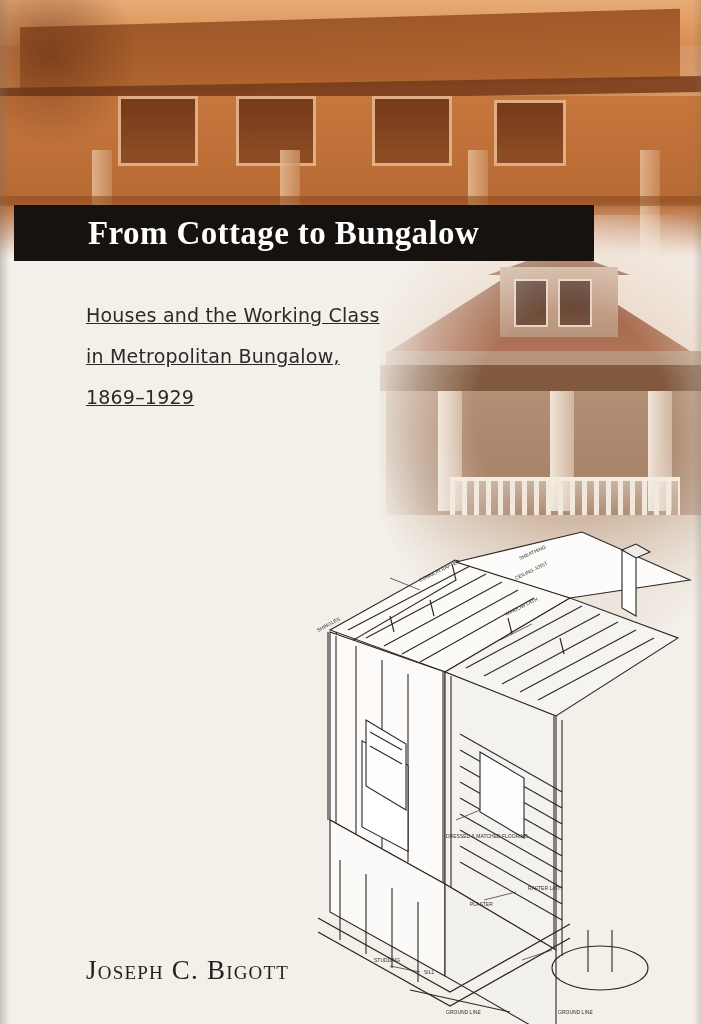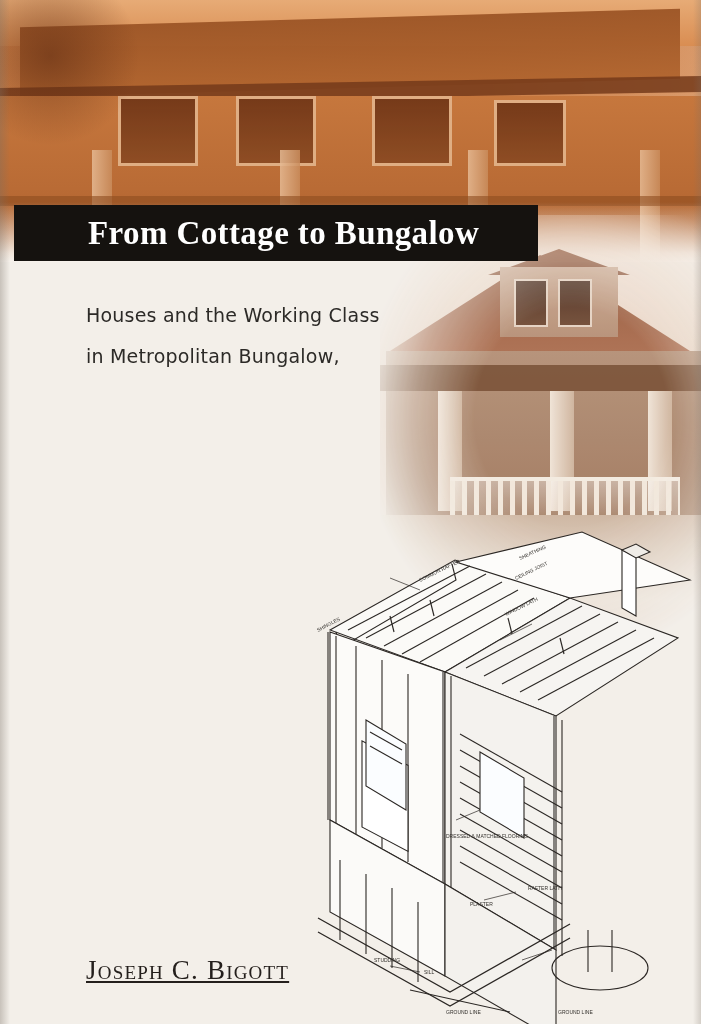--- a/index.html
+++ b/index.html
@@ -148,21 +148,21 @@
   }
   .right-photo .rp-ground {
     position: absolute; left: 0; top: 300px; width: 330px; height: 120px;
     background: linear-gradient(180deg,#cdb49f 0%, #e7dacd 70%, rgba(246,242,236,0) 100%);
   }
 
   
   .title-bar {
     position: absolute;
     left: 14px; top: 205px;
-    width: 524px; height: 56px;
+    width: 580px; height: 56px;
     background: #15120f;
     display: flex;
     align-items: center;
   }
   .title-bar .title {
     color: #ffffff;
     font-size: 33px;
     font-weight: bold;
     letter-spacing: .4px;
     padding-left: 74px;
@@ -173,34 +173,33 @@
   .subtitle {
     position: absolute;
     left: 86px; top: 295px;
     width: 380px;
     font-family: "DejaVu Sans", sans-serif;
     color: #2c2a27;
     font-size: 19px;
     line-height: 41px;
     letter-spacing: .2px;
   }
-  .subtitle .line { display: block; white-space: nowrap; }
+  .subtitle .line { display: block; white-space: nowrap; text-decoration: underline; }
 
   
   .author {
     position: absolute;
     left: 86px; top: 955px;
     font-family: "Liberation Serif", serif;
     color: #241f1c;
     font-size: 27px;
     letter-spacing: 1.2px;
   }
   .author .small-caps {
     font-variant: small-caps;
-    text-decoration: underline;
   }
 
   
   .drawing {
     position: absolute;
     left: 270px; top: 520px;
     width: 431px; height: 504px;
   }
   .drawing svg { display: block; }
 
@@ -357,20 +356,21 @@
     </svg>
   </div>
 
   <div class="title-bar">
     <span class="title">From Cottage to Bungalow</span>
   </div>
 
   <div class="subtitle">
     <span class="line">Houses and the Working Class</span>
     <span class="line">in Metropolitan Bungalow,</span>
+    <span class="line">1869–1929</span>
   </div>
 
   <div class="author">
     <span class="small-caps">Joseph C. Bigott</span>
   </div>
 
   <div class="edge-shadow-left"></div>
   <div class="edge-shadow-right"></div>
 </div>
 

